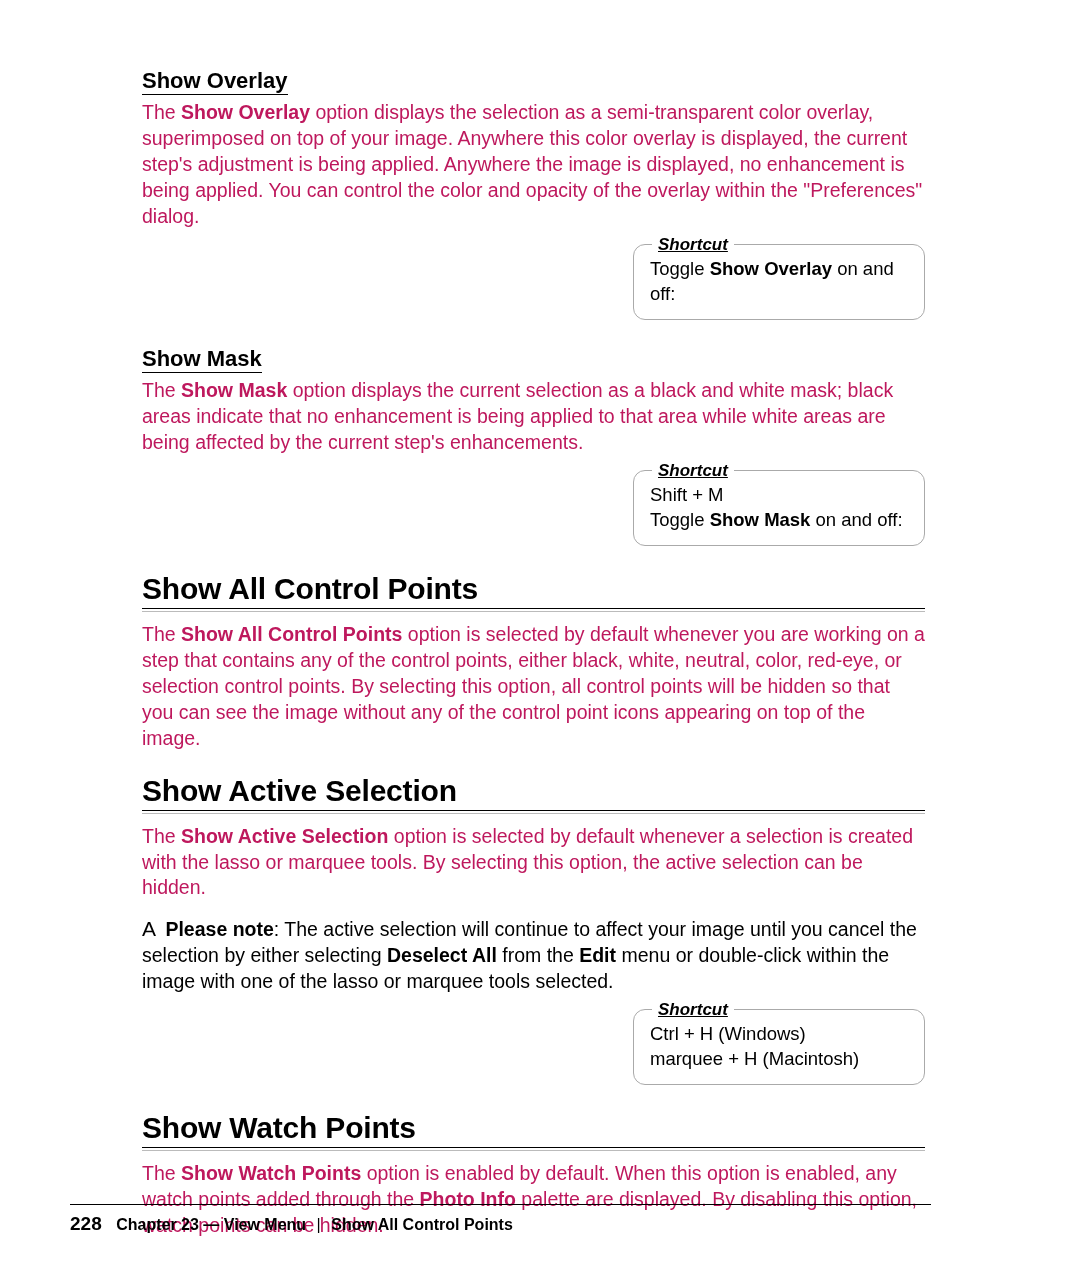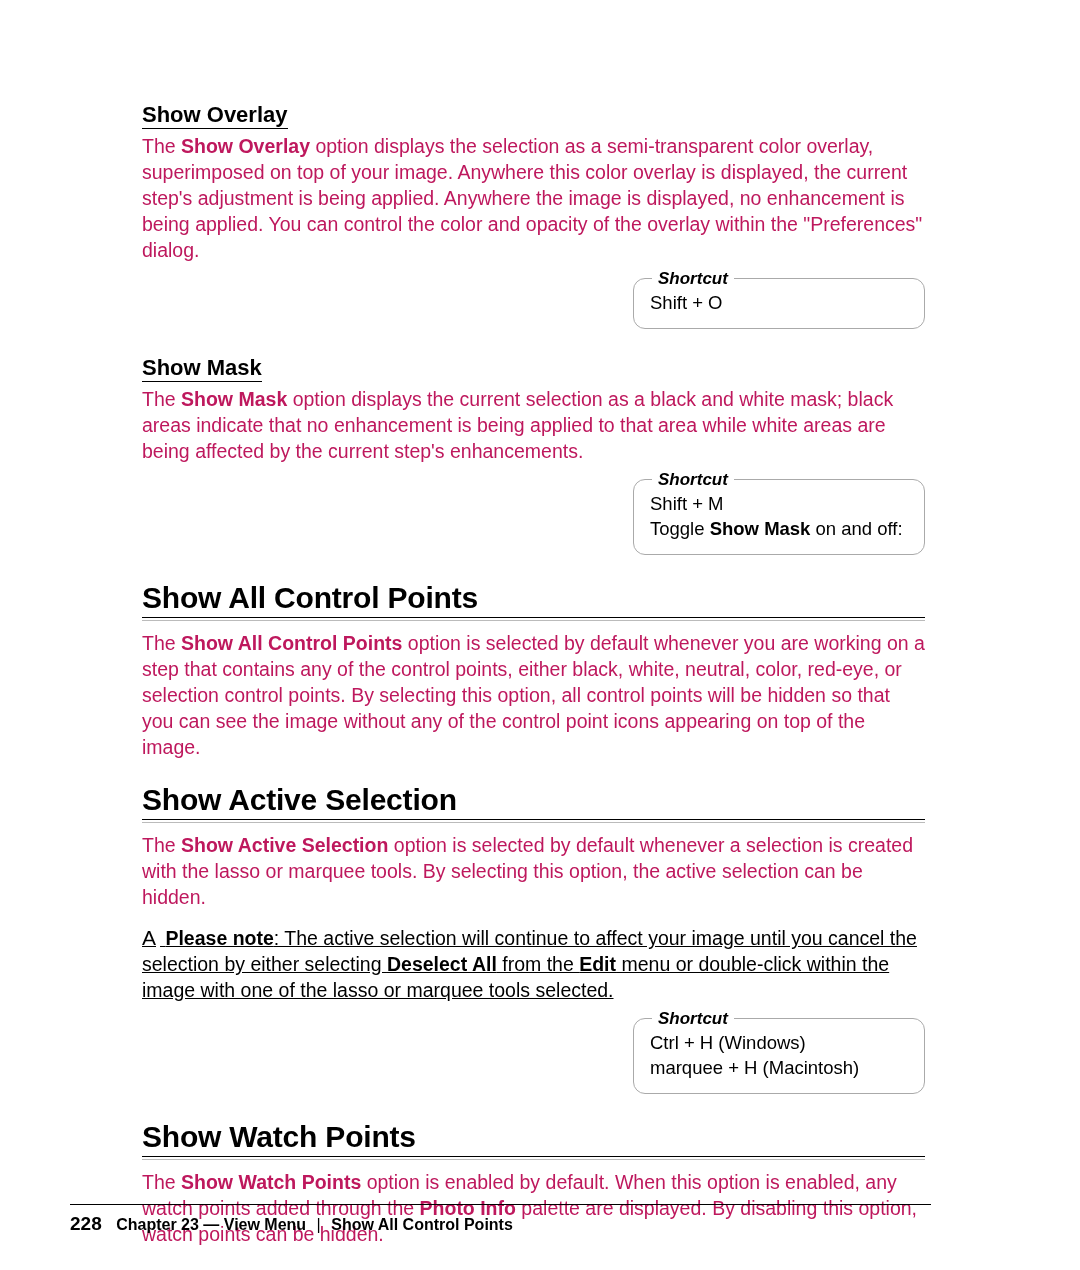--- a/index.html
+++ b/index.html
@@ -6,21 +6,21 @@
     margin: 0;
     padding: 0;
     font-family: "Myriad Pro", "Segoe UI", "Helvetica Neue", Arial, sans-serif;
     color: #000;
     background: #fff;
   }
   .page {
     width: 1001px;
     height: 1270px;
     box-sizing: border-box;
-    padding: 102px 70px 0 70px;
+    padding: 68px 70px 0 70px;
     position: relative;
   }
   .content {
     padding-left: 72px;
     padding-right: 6px;
   }
   h3.sub {
     font-size: 22px;
     font-weight: 700;
     margin: 0 0 4px 0;
@@ -53,39 +53,39 @@
   }
   .shortcut .legend {
     position: absolute;
     top: -11px;
     left: 18px;
     background: #fff;
     padding: 0 6px;
     font-weight: 700;
     font-style: italic;
     font-size: 17px;
+    text-decoration: underline;
   }
   h2.section {
     font-size: 30px;
     font-weight: 800;
     margin: 22px 0 2px 0;
     letter-spacing: -0.2px;
   }
   hr.rule {
     border: none;
     border-top: 1px solid #000;
     border-bottom: 1px solid #bbb;
     height: 2px;
     margin: 2px 0 10px 0;
   }
   .note-block {
     font-size: 19.5px;
     line-height: 1.33;
     margin: 12px 0 14px 0;
-    text-decoration: underline;
   }
   .note-block .A {
     font-family: Arial, sans-serif;
     font-size: 21px;
     font-weight: 400;
     margin-right: 4px;
   }
   .note-block .pn {
     font-weight: 700;
   }
@@ -113,21 +113,23 @@
   <div class="content">
 
     
     <h3 class="sub">Show Overlay</h3>
     <p class="body">
       <span>The </span><b>Show Overlay</b><span> option displays the selection as a semi-transparent color overlay, superimposed on top of your image. Anywhere this color overlay is displayed, the current step's adjustment is being applied. Anywhere the image is displayed, no enhancement is being applied. You can control the color and opacity of the overlay within the "Preferences" dialog.</span>
     </p>
     <div class="shortcut-wrap">
       <div class="shortcut">
         <span class="legend">Shortcut</span>
-        <div>Shift + O</div>
+        <div>
+          <span>Toggle </span><b>Show Overlay</b><span> on and off:</span>
+        </div>
       </div>
     </div>
 
     
     <h3 class="sub">Show Mask</h3>
     <p class="body">
       <span>The </span><b>Show Mask</b><span> option displays the current selection as a black and white mask; black areas indicate that no enhancement is being applied to that area while white areas are being affected by the current step's enhancements.</span>
     </p>
     <div class="shortcut-wrap">
       <div class="shortcut">

